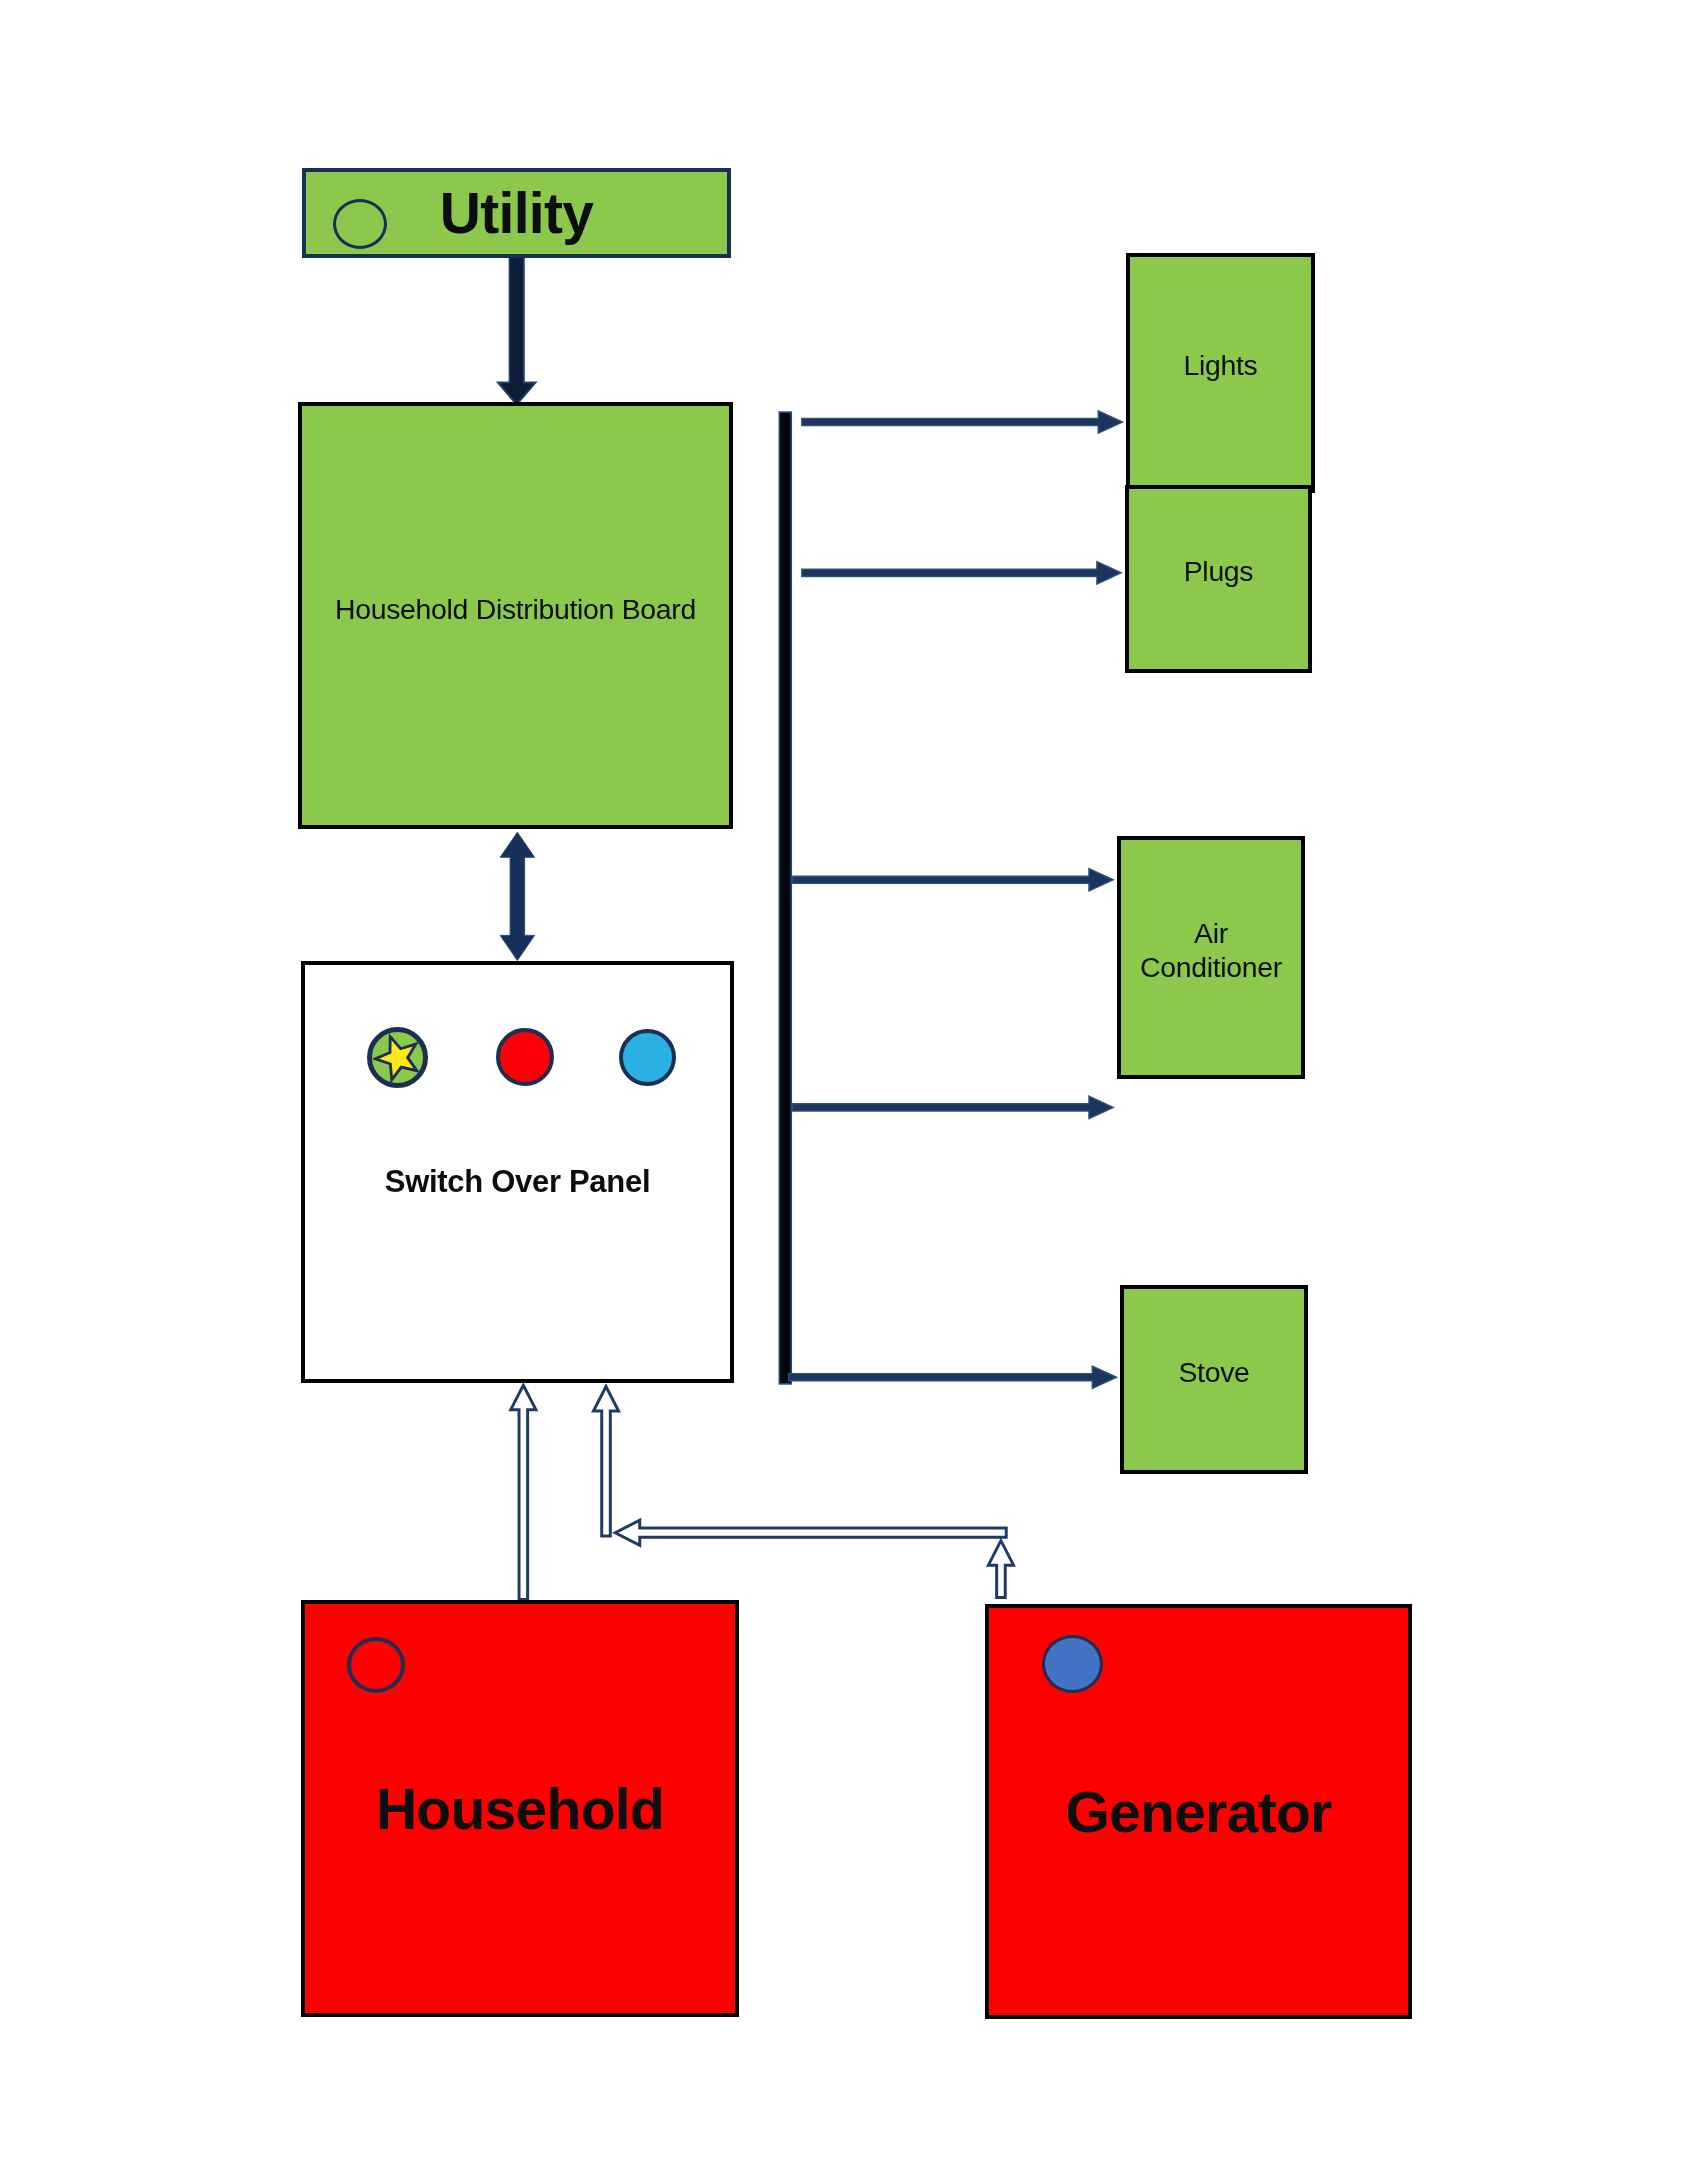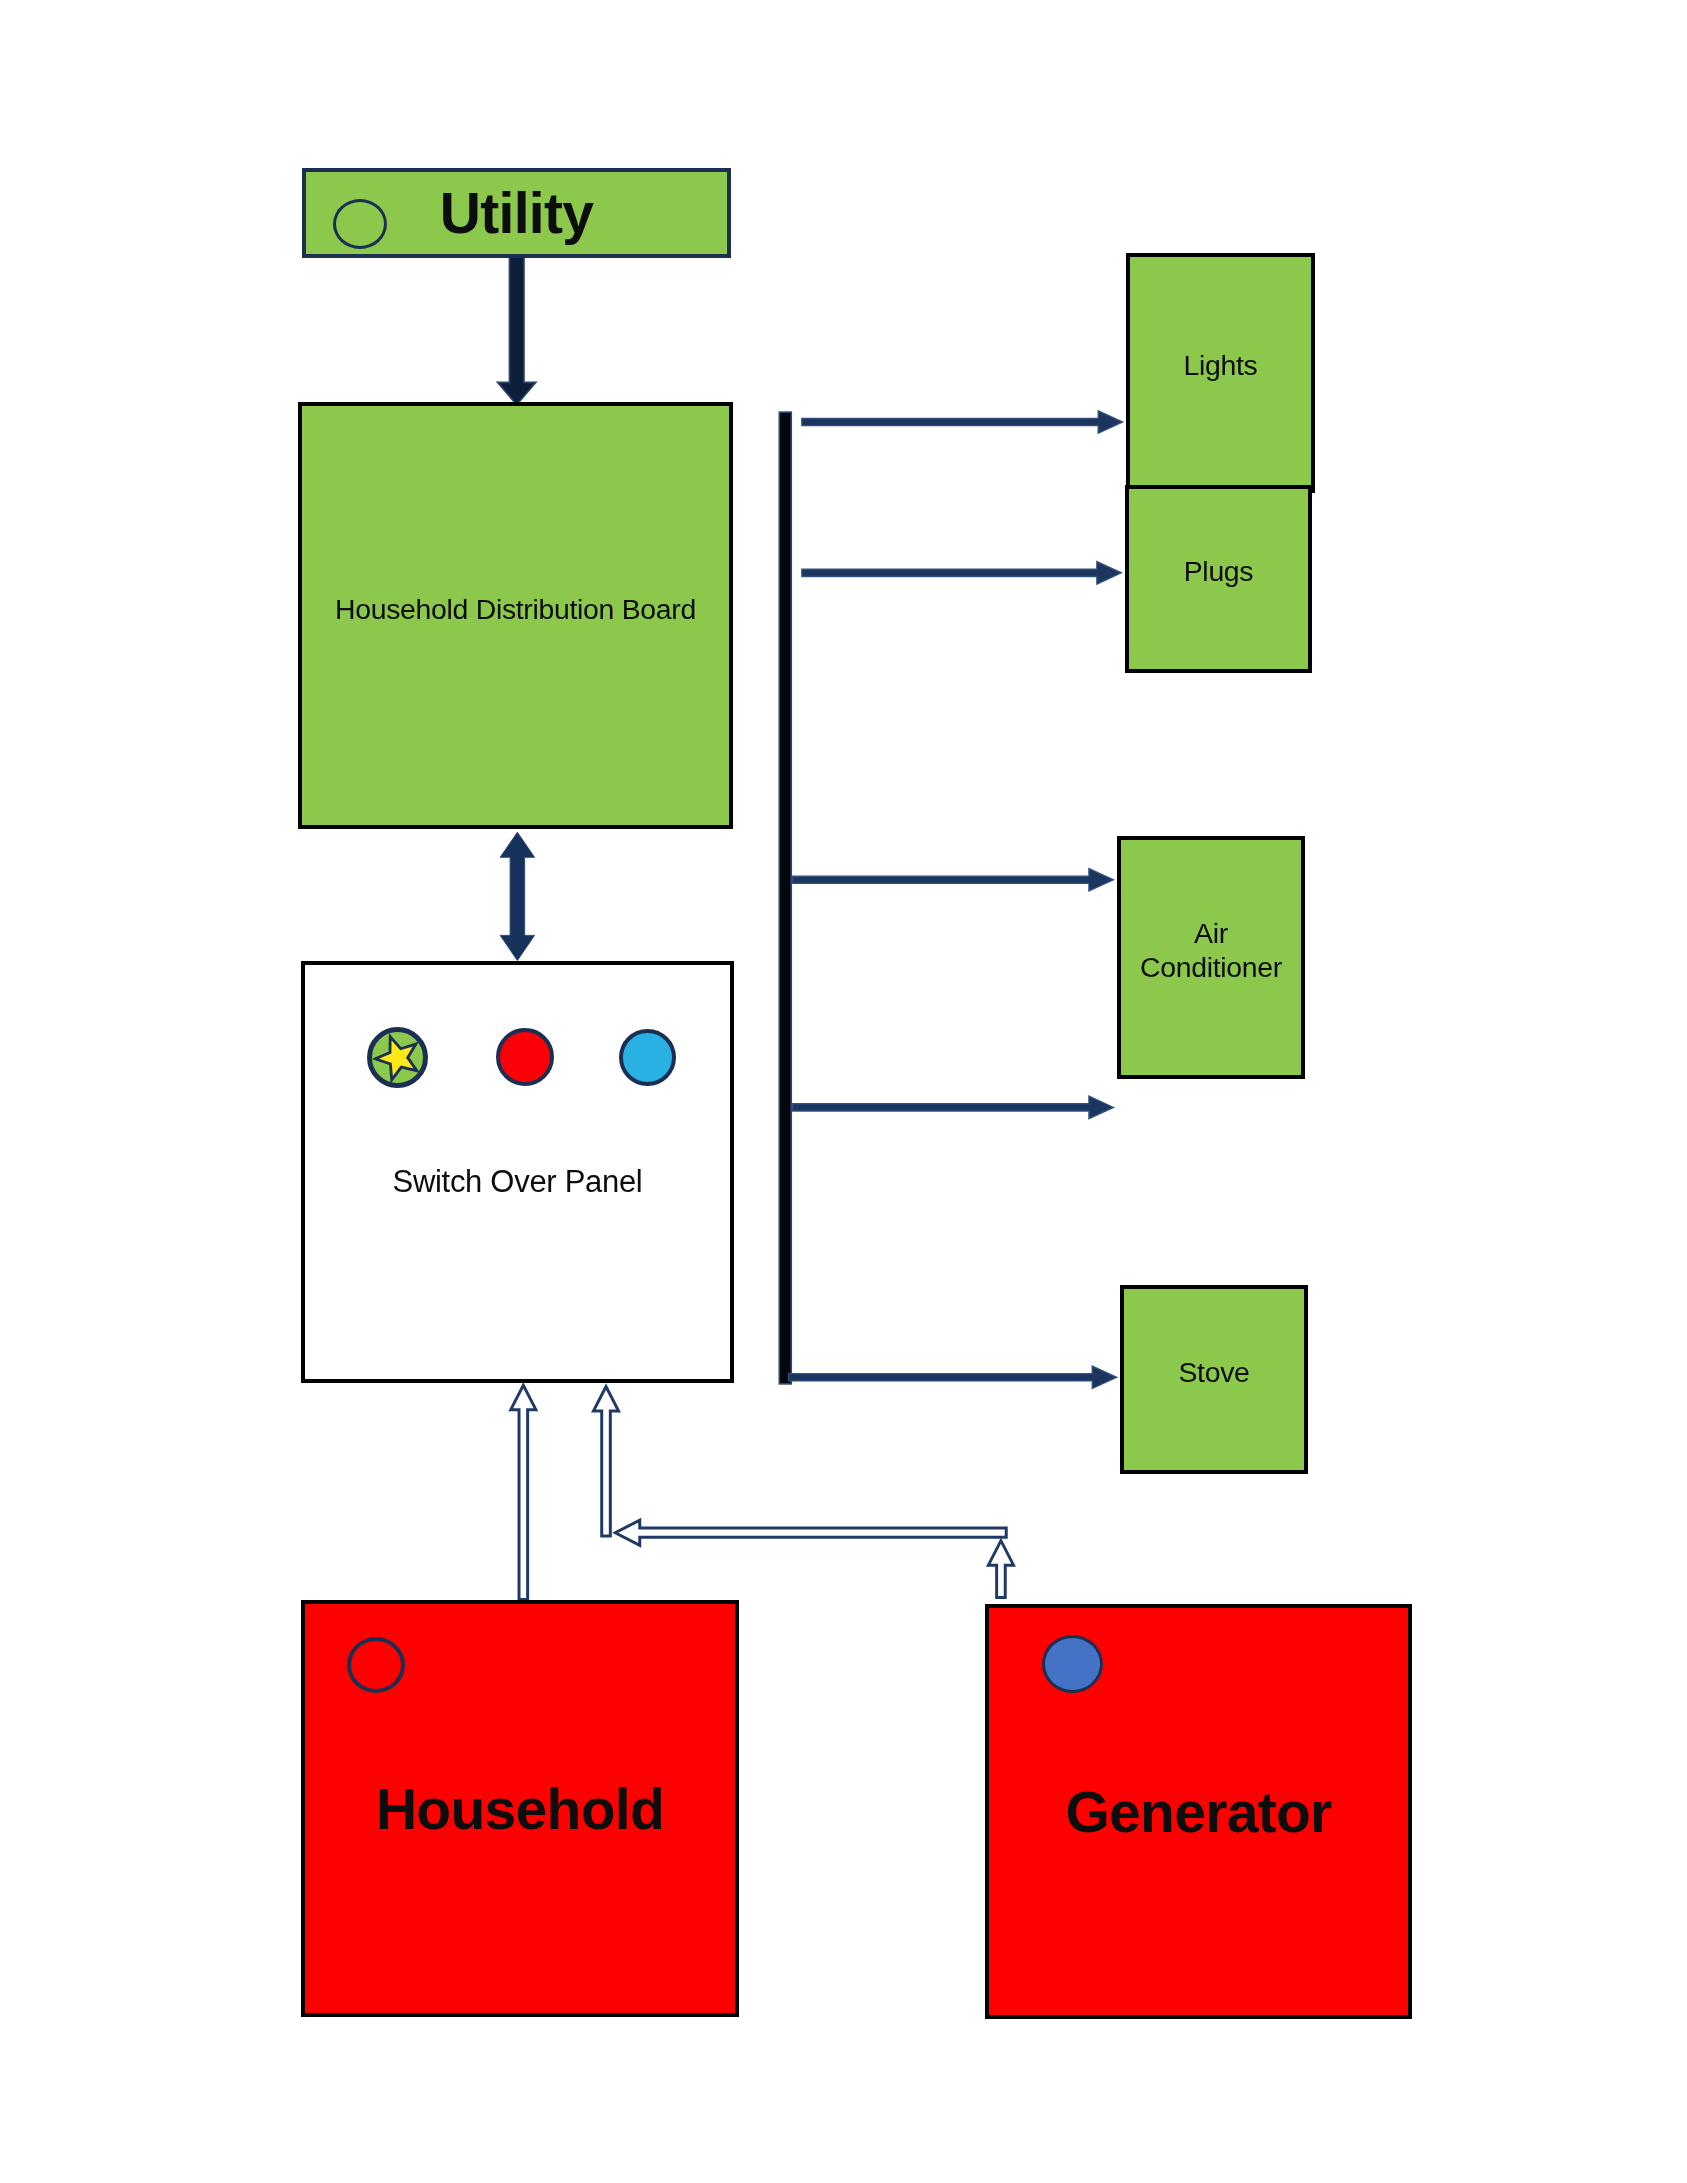--- a/index.html
+++ b/index.html
@@ -17,21 +17,21 @@
     display:flex; align-items:center; justify-content:center;
     text-align:center; color:var(--text-black,#0d0d0d);
   }
   .green-box{ background:var(--box-green,#8CC84B); border:4.6px solid #000; }
   .red-box{ background:var(--box-red,#FE0000); border:4.6px solid #000; }
   .white-box{ background:#ffffff; border:4.6px solid #000; }
   .navy-border{ border:4.6px solid #1B2F52; }
 
   .title-label{ font-size:57px; font-weight:700; letter-spacing:-0.7px; }
   .body-label{ font-size:28.4px; font-weight:400; letter-spacing:-0.3px; line-height:1.22; }
-  .sop-label{ font-size:31px; font-weight:400; letter-spacing:-0.3px; }
+  .sop-label{ font-size:31px; font-weight:700; letter-spacing:-0.3px; }
 
   .load-box{ padding:0 5.3px 14.6px 5.3px; }
   .hdb-pad{ padding-bottom:12px; }
 
   .ellipse-outline{
     position:absolute; box-sizing:border-box;
     border-radius:50%; background:transparent;
   }
   .circle{
     position:absolute; box-sizing:border-box; border-radius:50%;

